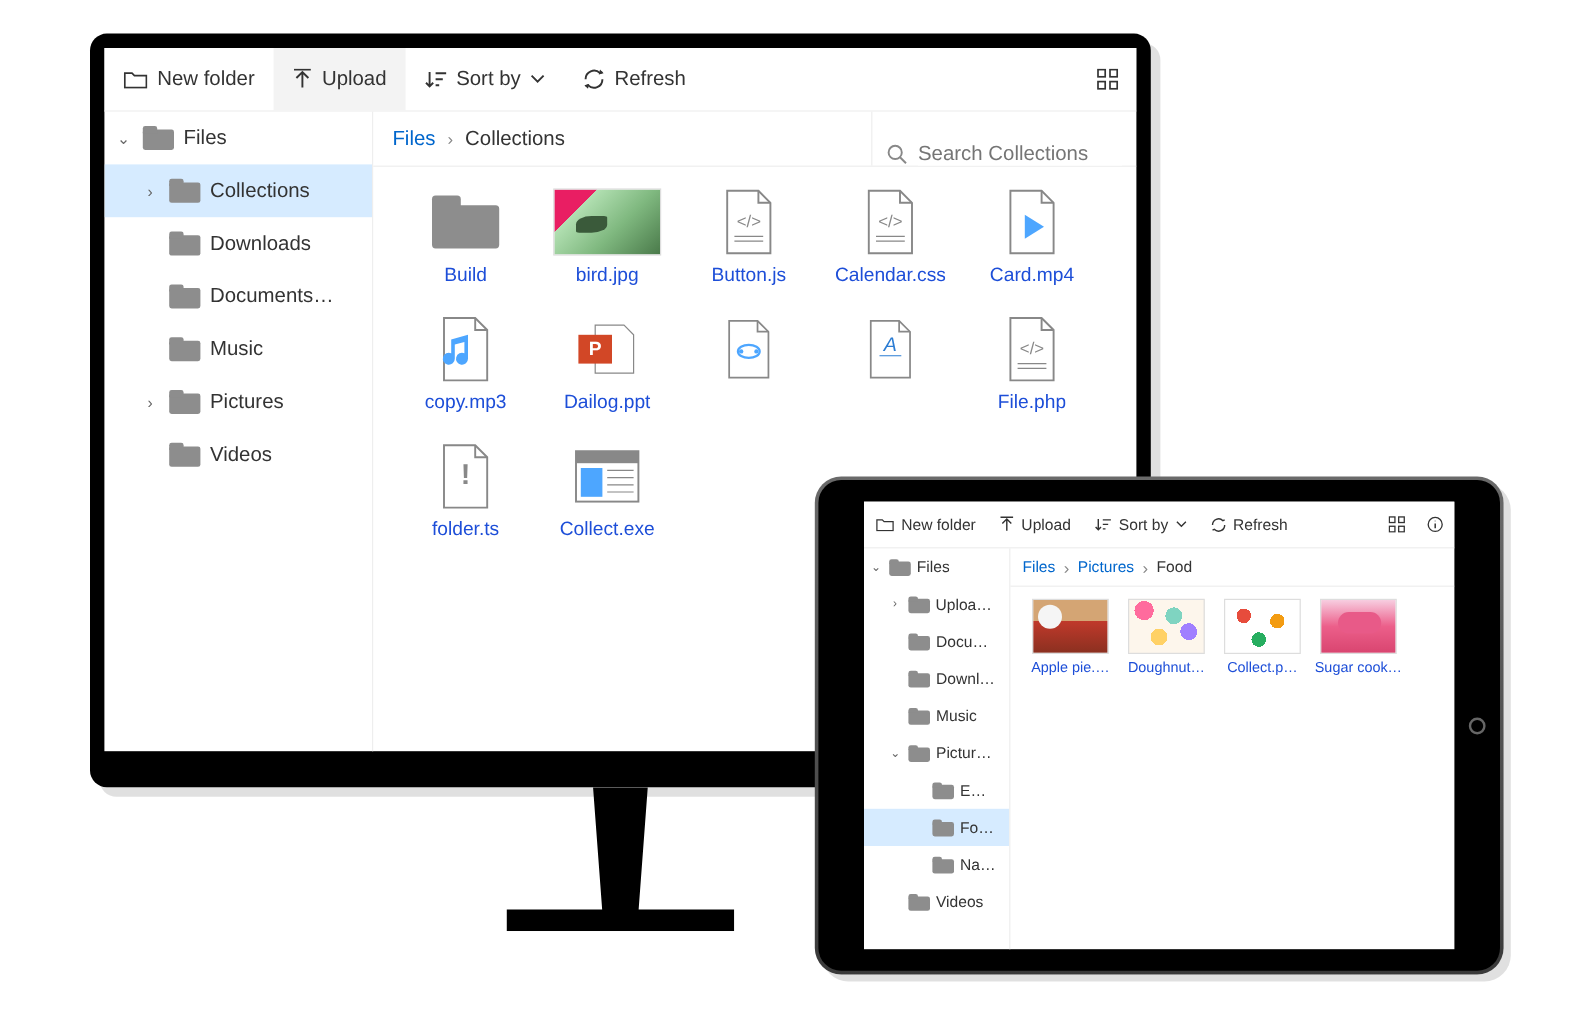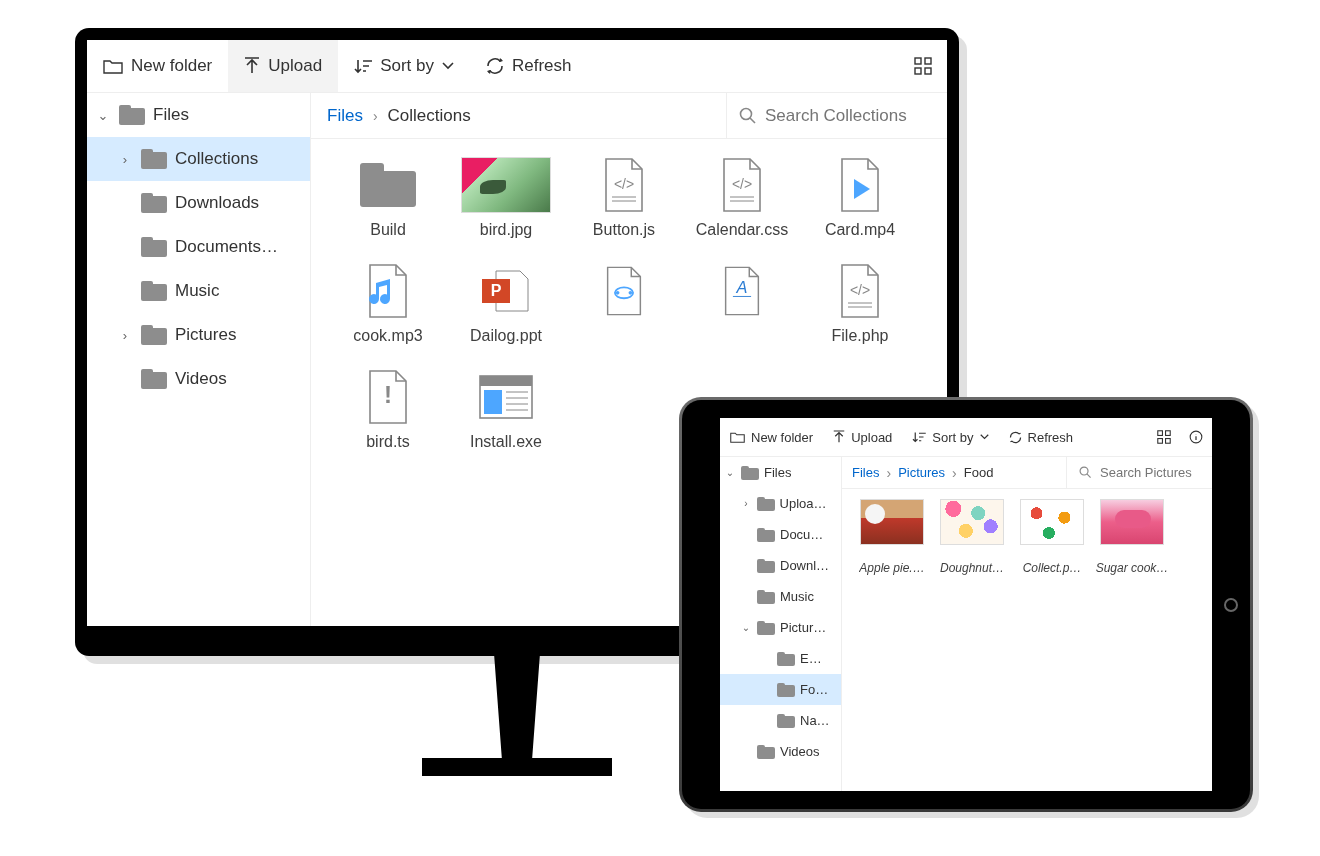--- a/index.html
+++ b/index.html
@@ -49,31 +49,31 @@
 
 
 .content { flex: 1; display: flex; flex-direction: column; }
 .content-header { display: flex; align-items: center; border-bottom: 1px solid #eee; height: 46px; }
 .tablet-screen .content-header { height: 32px; }
 .breadcrumb { display: flex; align-items: center; gap: 10px; padding: 0 16px; font-size: 17px; }
 .tablet-screen .breadcrumb { font-size: 13px; padding: 0 10px; gap: 7px; }
 .breadcrumb .link { color: #0066cc; cursor: pointer; }
 .breadcrumb .current { color: #333; }
 .breadcrumb .sep { color: #888; font-size: 14px; }
-.search { margin-left: auto; display: flex; align-items: center; border-left: 1px solid #eee; height: 100%; padding: 0 12px; gap: 8px; }
+.search { margin-left: auto; display: flex; align-items: flex-end; border-left: 1px solid #eee; height: 100%; padding: 0 12px; gap: 8px; }
 .search input { border: none; font-size: 17px; color: #888; outline: none; width: 170px; }
 .tablet-screen .search input { font-size: 13px; width: 100px; }
 
 
 .grid { flex: 1; padding: 18px; display: flex; flex-wrap: wrap; gap: 0; align-content: flex-start; }
 .tablet-screen .grid { padding: 10px; }
 .file-item { width: 118px; display: flex; flex-direction: column; align-items: center; gap: 8px; margin-bottom: 24px; cursor: pointer; }
-.tablet-screen .file-item { width: 80px; margin-bottom: 14px; gap: 16px; font-style: italic; }
+.tablet-screen .file-item { width: 80px; margin-bottom: 14px; gap: 4px; }
 .file-icon { width: 56px; height: 56px; display: flex; align-items: center; justify-content: center; }
-.file-label { font-size: 16px; color: #404040; white-space: nowrap; overflow: hidden; text-overflow: ellipsis; max-width: 110px; text-align: right; }
+.file-label { font-size: 16px; color: #1d4ed8; white-space: nowrap; overflow: hidden; text-overflow: ellipsis; max-width: 110px; text-align: right; }
 .tablet-screen .file-label { font-size: 12px; max-width: 76px; }
 
 
 svg { display: block; }
 
 
 .thumb { width: 90px; height: 56px; border: 1px solid #ddd; position: relative; overflow: hidden; }
 .tablet-screen .thumb { width: 64px; height: 46px; }
 
 
@@ -245,21 +245,21 @@
           </div>
 
           <div class="file-item">
             <div class="file-icon">
                 <svg width="44" height="56" viewBox="0 0 44 56">
                   <path fill="#fff" stroke="#888" stroke-width="1.6" d="M4 2h26l10 10v42H4z"></path>
                   <path fill="none" stroke="#888" stroke-width="1.6" d="M30 2v10h10"></path>
                   <path fill="#4da6ff" d="M24 18v18a5 5 0 1 1-3-4.6V22l-8 2v12a5 5 0 1 1-3-4.6V20l14-4z"></path>
                 </svg>
               </div>
-            <div class="file-label">cook.mp3</div>
+            <div class="file-label">copy.mp3</div>
           </div>
           <div class="file-item">
             <div class="file-icon">
                 <svg width="52" height="52" viewBox="0 0 52 52">
                   <path fill="#fff" stroke="#888" d="M16 6h24l8 8v32H16z"></path>
                   <rect x="2" y="14" width="28" height="24" fill="#d24726"></rect>
                   <text x="16" y="31" font-size="16" font-weight="bold" fill="#fff" text-anchor="middle">P</text>
                 </svg>
               </div>
             <div class="file-label">Dailog.ppt</div>
@@ -300,32 +300,32 @@
             <div class="file-label">File.php</div>
           </div>
           <div class="file-item">
             <div class="file-icon">
                 <svg width="44" height="56" viewBox="0 0 44 56">
                   <path fill="#fff" stroke="#888" stroke-width="1.6" d="M4 2h26l10 10v42H4z"></path>
                   <path fill="none" stroke="#888" stroke-width="1.6" d="M30 2v10h10"></path>
                   <text x="22" y="34" font-size="24" font-weight="bold" fill="#888" text-anchor="middle">!</text>
                 </svg>
               </div>
-            <div class="file-label">bird.ts</div>
+            <div class="file-label">folder.ts</div>
           </div>
           <div class="file-item">
             <div class="file-icon">
                 <svg width="56" height="46" viewBox="0 0 56 46">
                   <rect x="2" y="2" width="52" height="42" fill="#fff" stroke="#888" stroke-width="1.6"></rect>
                   <rect x="2" y="2" width="52" height="10" fill="#888"></rect>
                   <rect x="6" y="16" width="18" height="24" fill="#4da6ff"></rect>
                   <path stroke="#888" d="M28 18h22M28 24h22M28 30h22M28 36h22"></path>
                 </svg>
               </div>
-            <div class="file-label">Install.exe</div>
+            <div class="file-label">Collect.exe</div>
           </div>
         </div>
       </div>
     </div>
   </div>
   <div class="monitor-stand"></div>
 </div>
 
 <div class="tablet">
   <div class="tablet-inner">
@@ -430,27 +430,20 @@
         </div>
         <div class="content">
           <div class="content-header">
             <div class="breadcrumb">
               <span class="link">Files</span>
               <span class="sep">›</span>
               <span class="link">Pictures</span>
               <span class="sep">›</span>
               <span class="current">Food</span>
             </div>
-            <div class="search">
-              <svg width="13" height="13" viewBox="0 0 18 18">
-                  <circle fill="none" stroke="#888" stroke-width="1.6" cx="7" cy="7" r="5.5"></circle>
-                  <path stroke="#888" stroke-width="1.6" d="M11 11l5 5"></path>
-                </svg>
-              <input placeholder="Search Pictures" style="">
-            </div>
           </div>
           <div class="grid">
             <div class="file-item">
                 <div class="thumb pie"></div>
                 <div class="file-label">Apple pie.…</div>
               </div>
             <div class="file-item">
                 <div class="thumb doughnut"></div>
                 <div class="file-label">Doughnut…</div>
               </div>

